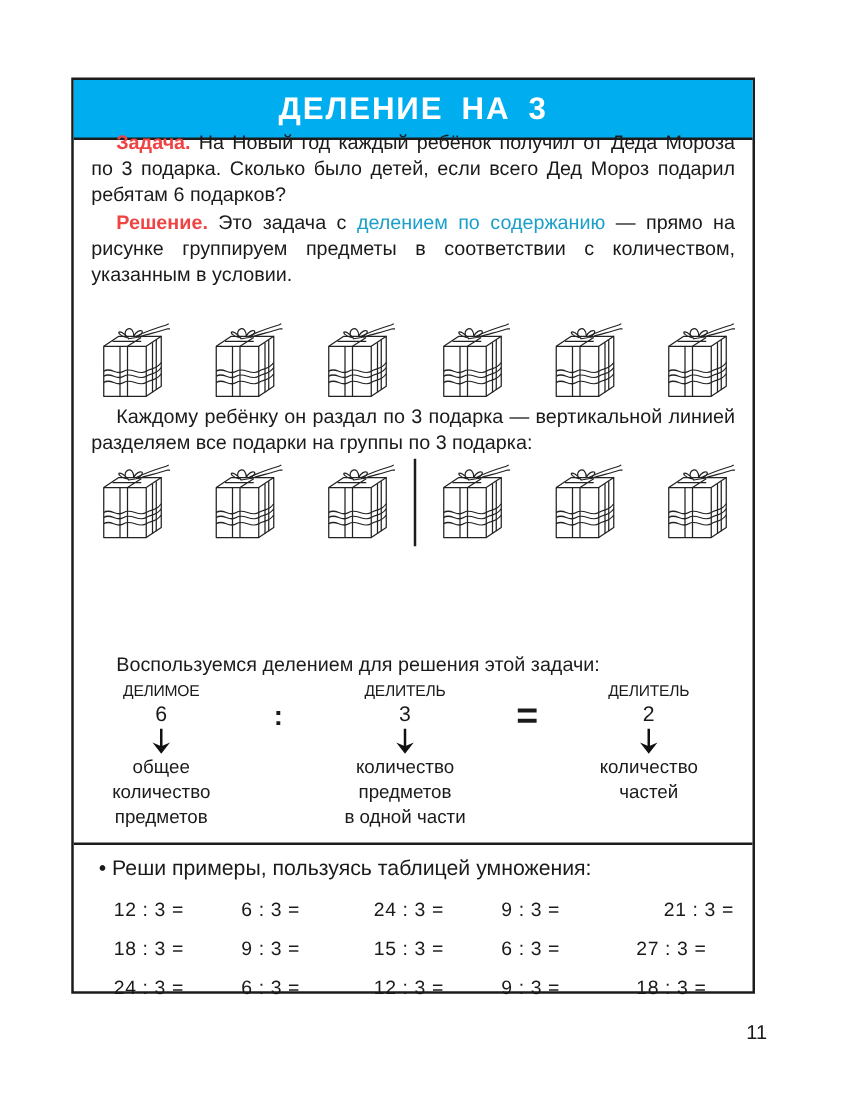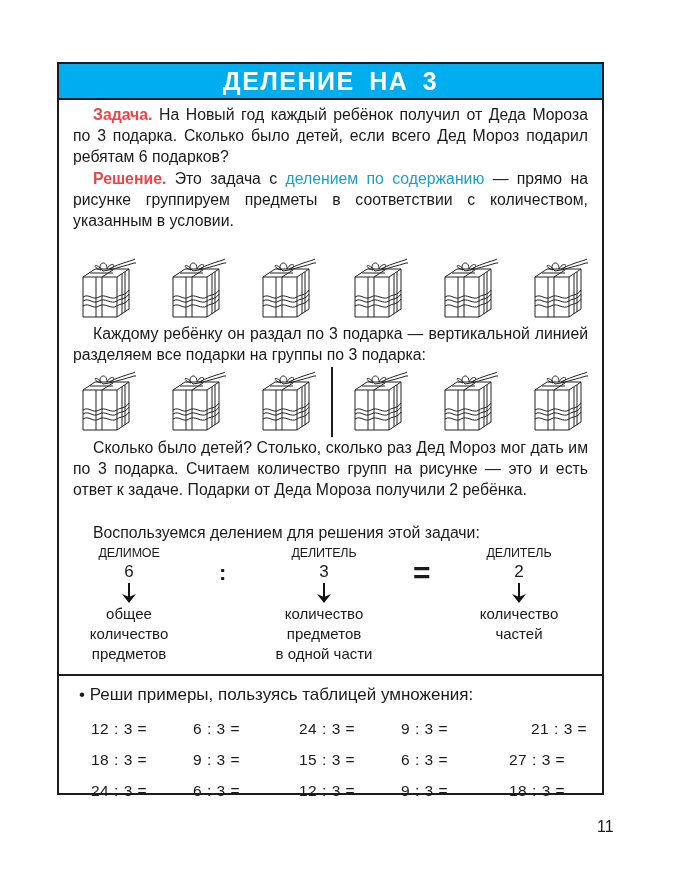--- a/index.html
+++ b/index.html
@@ -4,21 +4,21 @@
   <style>
     * { box-sizing: border-box; margin: 0; padding: 0; }
     html, body { width: 674px; height: 874px; background: #ffffff; overflow: hidden; }
     body { position: relative; font-family: "Liberation Sans", sans-serif; color: #1a1a1a; }
 
     .frame {
       position: absolute; left: 57px; top: 62px; width: 547px; height: 733px;
       border: 2px solid #1c1c1c;
     }
     .header {
-      position: absolute; left: 0; top: 0; right: 0; height: 36px;
+      position: absolute; left: 0; top: 0; right: 0; height: 48px;
       background: #00aeef; border-bottom: 2px solid #1c1c1c;
       display: flex; align-items: center; justify-content: center;
     }
     .header-title {
       color: #ffffff; font-weight: bold; font-size: 25px; letter-spacing: 1.5px;
       word-spacing: 6px; font-family: "Liberation Sans", sans-serif;
     }
     .body-text {
       position: absolute; left: 14px; right: 14px;
       font-size: 15.8px; line-height: 21px; text-align: justify;
@@ -368,21 +368,20 @@
     <path d="M6 44 C12 40, 16 48, 22 44 C28 40, 34 48, 40 44"></path>
     <path d="M6 49 C12 45, 16 53, 22 49 C28 45, 34 53, 40 49"></path>
 
     <path d="M40 40 C44 37, 48 39, 52 33"></path>
     <path d="M40 44 C44 41, 48 43, 52 37"></path>
     <path d="M40 49 C44 46, 48 48, 52 42"></path>
   </svg>
 </div>
     </div>
 
-  <div class="body-text para" style="top:373px;">Сколько было детей? Столько, сколько раз Дед Мороз мог дать им по 3 подарка. Считаем количество групп на рисунке — это и есть ответ к задаче. Подарки от Деда Мороза получили 2 ребёнка.</div>
 
   <div class="body-text para" style="top:458px;">Воспользуемся делением для решения этой задачи:</div>
 
   <div class="formula">
     <div class="fcol" style="left:20px; width:100px;">
       <div class="lbl">ДЕЛИМОЕ</div>
       <div class="num">6</div>
       <svg class="arrow" width="16" height="22" viewBox="0 0 16 22">
           <line x1="8" y1="1" x2="8" y2="16" stroke="#111" stroke-width="2"></line>
           <path d="M1 12 L8 21 L15 12 L8 15 Z" fill="#111"></path>

